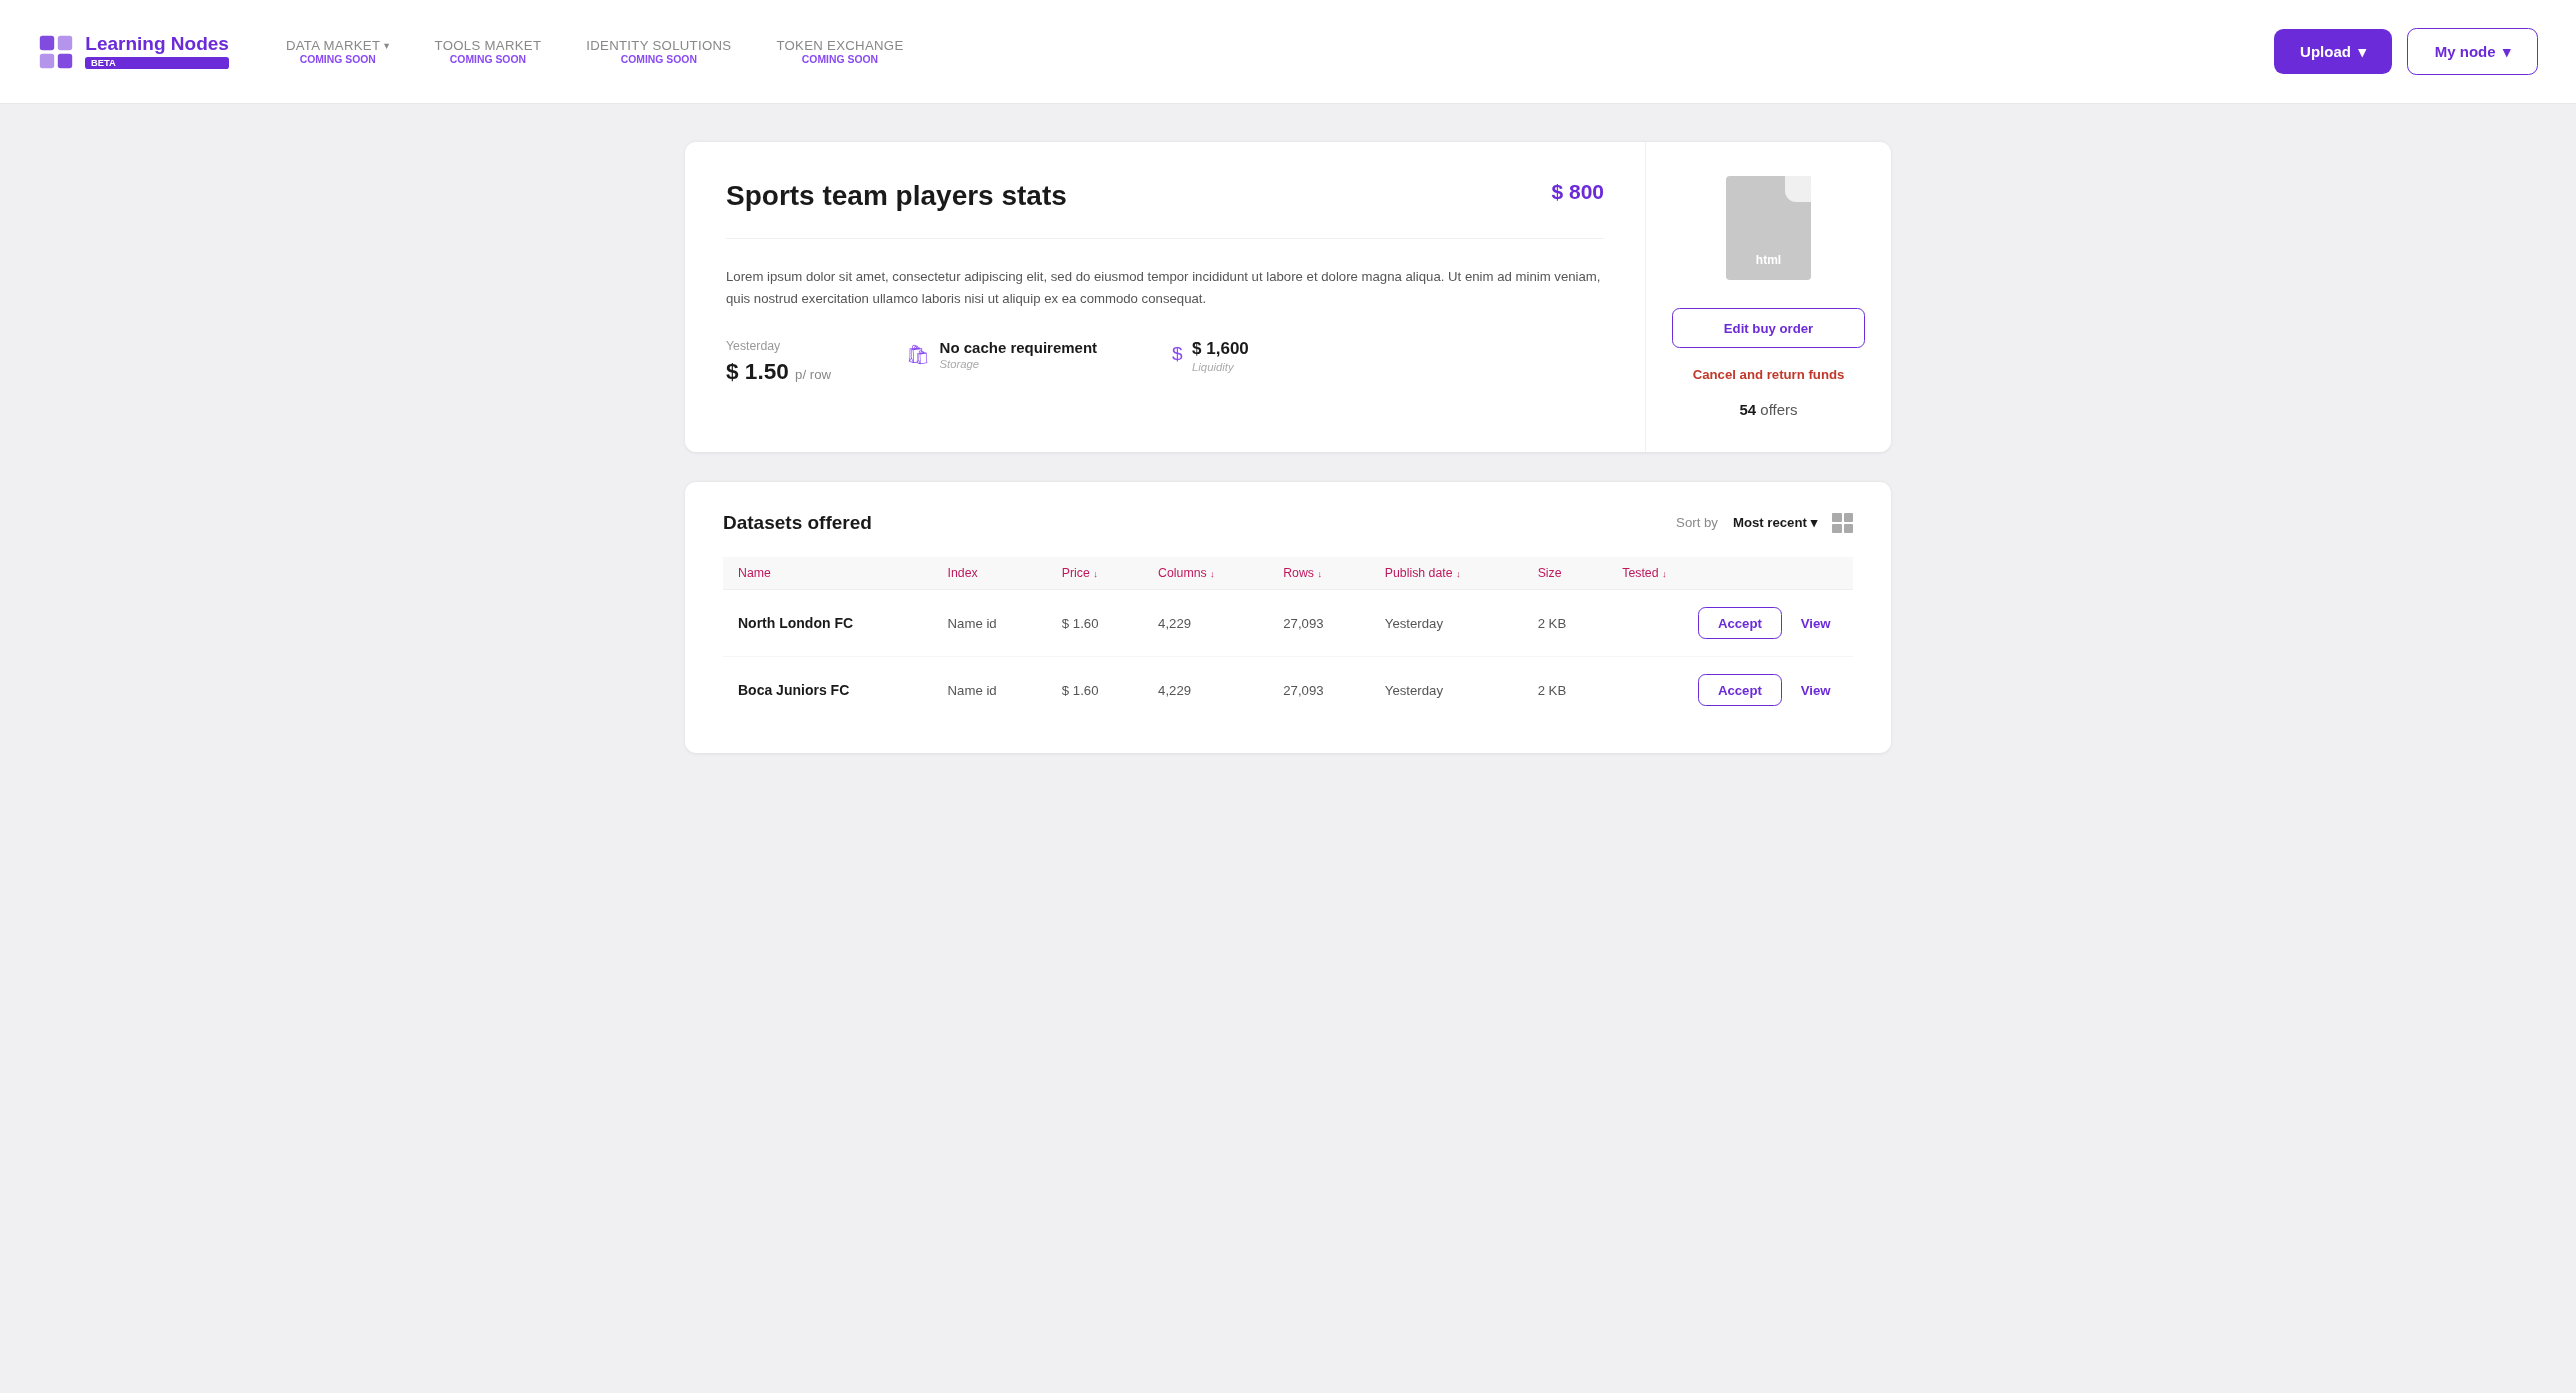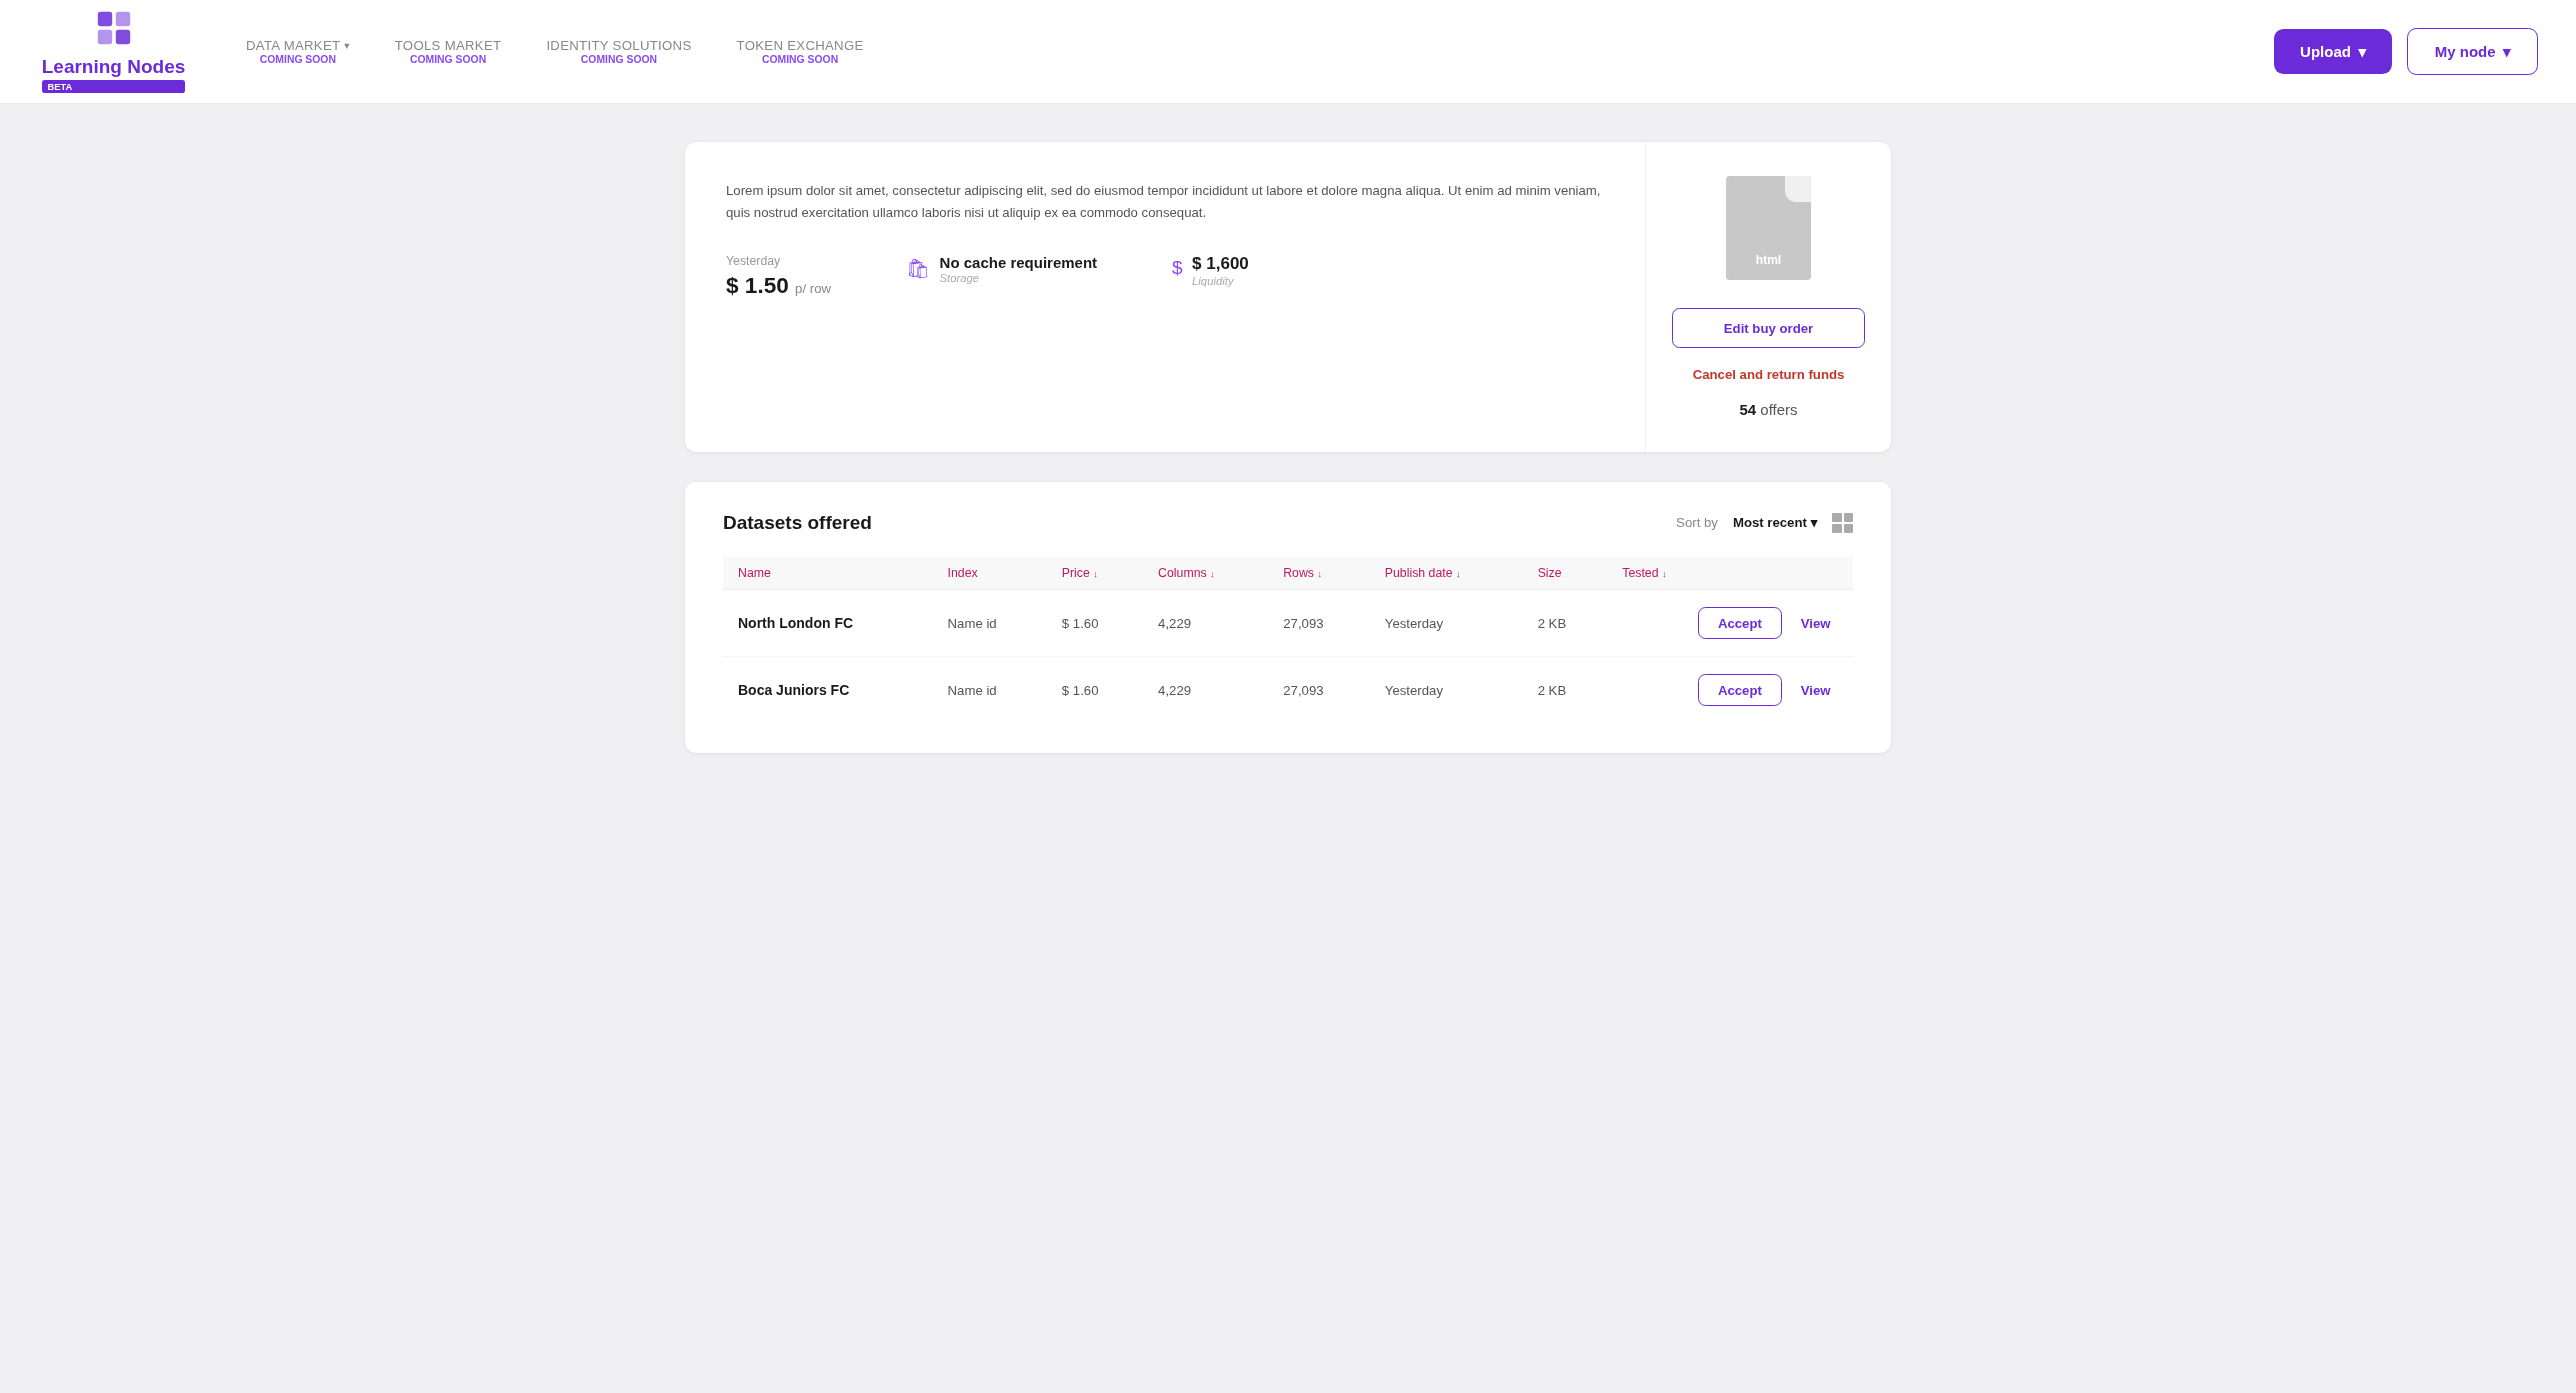--- a/index.html
+++ b/index.html
@@ -13,21 +13,20 @@
       padding: 0 38px;
       height: 104px;
       border-bottom: 0.9px solid #e8e8e8;
       gap: 57px;
     }
     .logo-area {
       display: flex;
       align-items: center;
       gap: 11.3px;
       min-width: 151px;
-      flex-direction: column;
     }
     .logo-icon {
       width: 36px;
       height: 36px;
     }
     .logo-text-wrap {
       display: flex;
       flex-direction: column;
     }
     .logo-title {
@@ -429,20 +428,24 @@
       <span>My node</span>
       <span>▾</span>
     </button>
   </div>
 </header>
 
 <main class="main">
 
   <div class="detail-card">
     <div class="detail-left">
+      <div class="detail-title-row">
+        <h1 class="detail-title">Sports team players stats</h1>
+        <span class="detail-price">$ 800</span>
+      </div>
 
       <div>
         <p class="brief-text">Lorem ipsum dolor sit amet, consectetur adipiscing elit, sed do eiusmod tempor incididunt ut labore et dolore magna aliqua. Ut enim ad minim veniam, quis nostrud exercitation ullamco laboris nisi ut aliquip ex ea commodo consequat.</p>
       </div>
 
       <div class="stats-row">
         <div class="stat-block">
           <div class="stat-label">Yesterday</div>
           <div class="stat-value">
             <span>$ 1.50</span>

